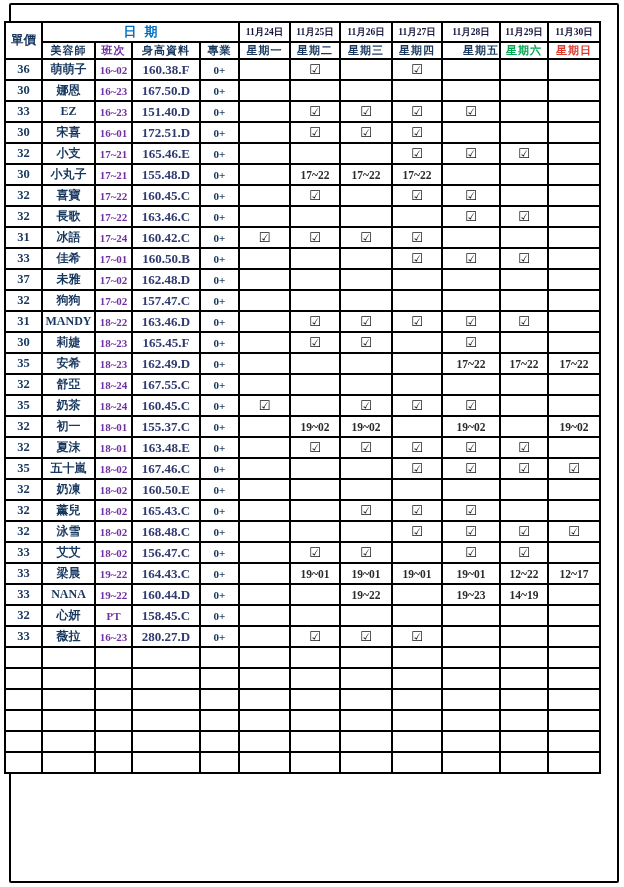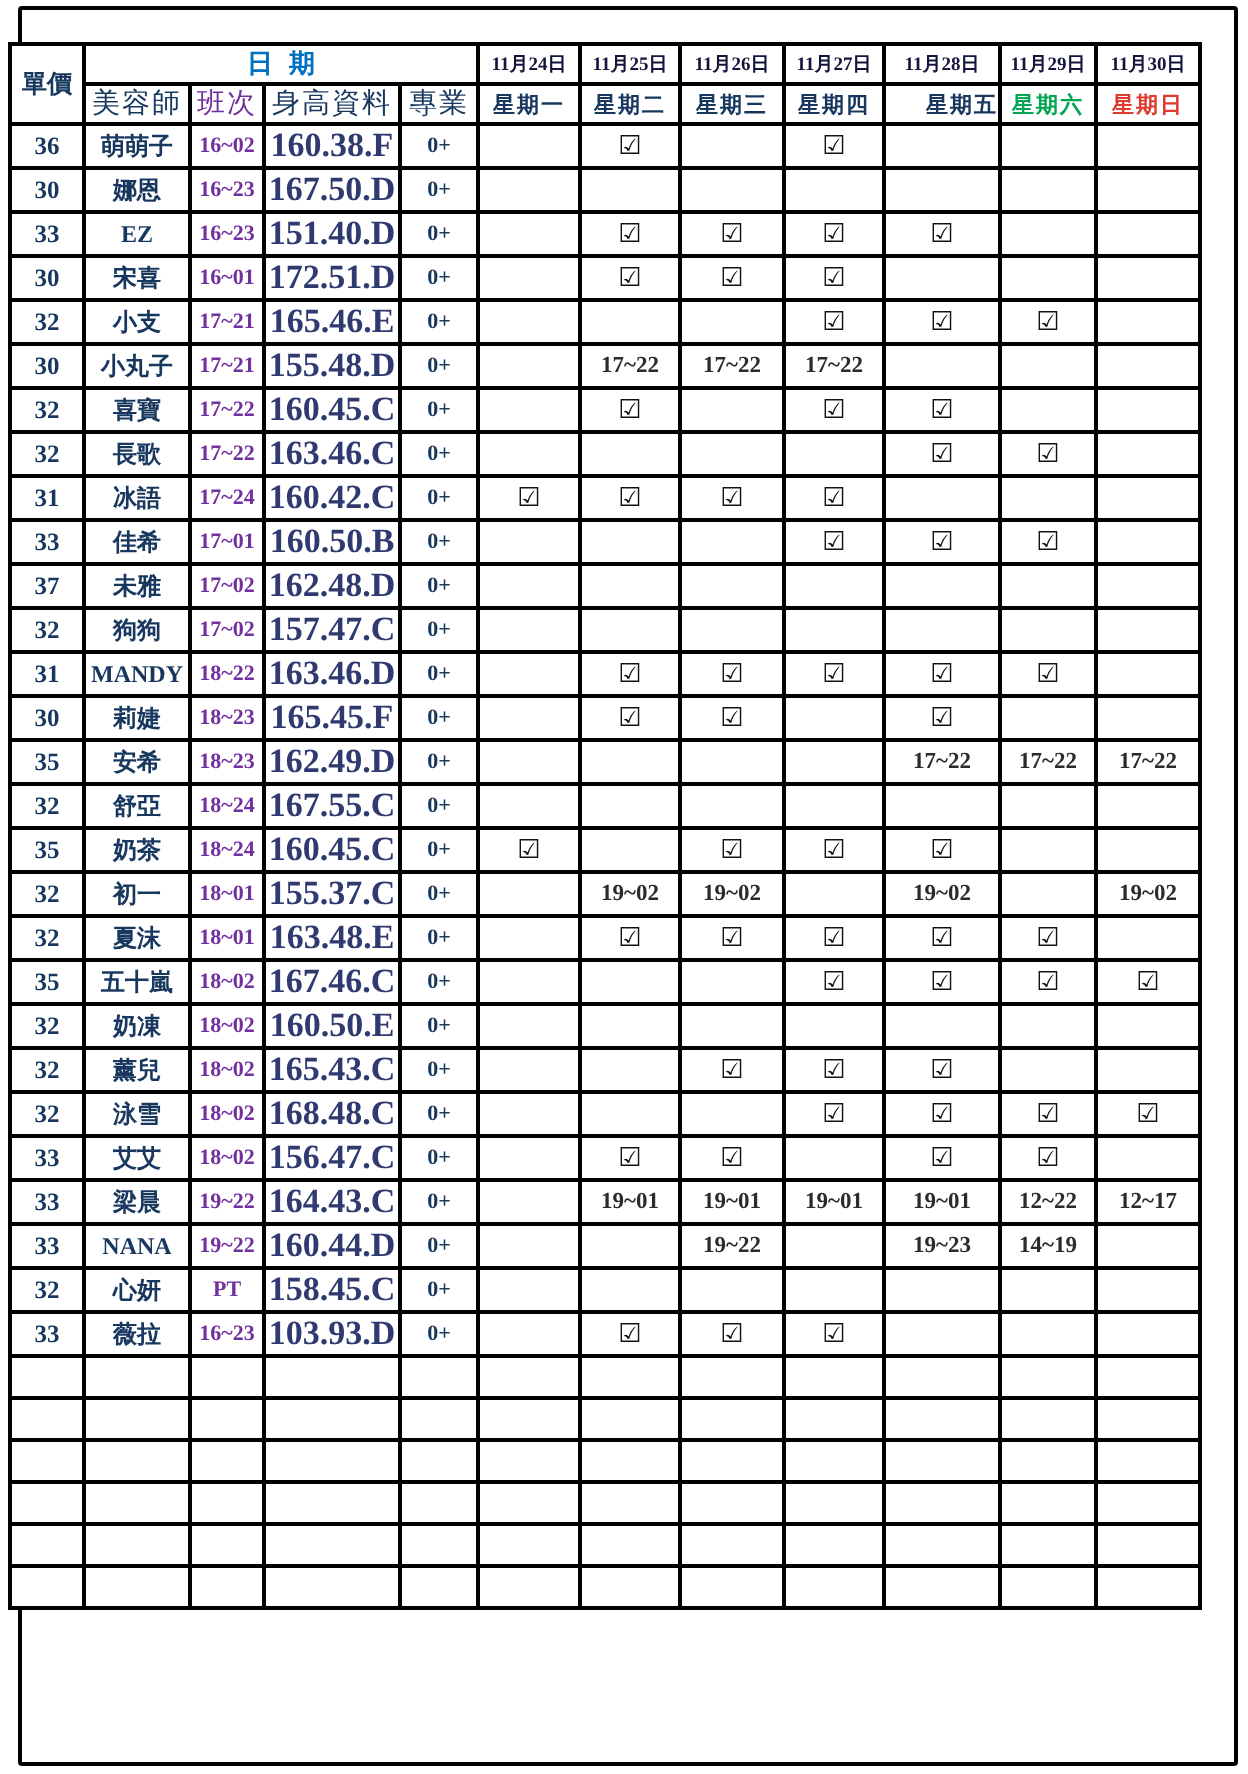--- a/index.html
+++ b/index.html
@@ -7,26 +7,26 @@
   .page-border{position:absolute;left:9px;top:3px;width:606px;height:876px;border:2px solid #000;border-radius:2px;background:#fff;}
   table.sched{position:absolute;left:4px;top:21px;border-collapse:collapse;table-layout:fixed;background:#fff;}
   table.sched th,table.sched td{border:2px solid #000;padding:0;text-align:center;vertical-align:middle;overflow:hidden;white-space:nowrap;}
   tr.h-date{height:18px;}
   tr.h-week{height:16px;}
   tbody tr{height:21px;}
   .lbl-unitprice{font-size:12.5px;font-weight:bold;color:#17375e;}
   .lbl-date{font-size:13px;font-weight:bold;color:#0070c0;letter-spacing:8px;text-indent:8px;}
   .date-cell{font-size:9.5px;font-weight:bold;color:#14143c;}
   .week-cell{font-size:11px;font-weight:bold;letter-spacing:1px;}
-  .lbl-col{font-size:14px;font-weight:normal;color:#17375e;letter-spacing:1px;}
+  .lbl-col{font-size:11px;font-weight:bold;color:#17375e;letter-spacing:1px;}
   .lbl-shift{color:#7030a0;margin-left:12px;}
   td.price{font-size:12.5px;font-weight:bold;color:#17375e;}
   td.name{font-size:12px;font-weight:bold;color:#17375e;margin-left:32px;}
   td.shift{font-size:11px;font-weight:bold;color:#7030a0;}
-  td.profile{font-size:17px;font-weight:bold;color:#2f3a70;}
+  td.profile{font-size:13px;font-weight:bold;color:#2f3a70;}
   td.spec{font-size:11px;font-weight:bold;color:#17375e;}
   td.slot{font-size:11.5px;font-weight:bold;color:#2b2b2b;}
   td.slot .chk{font-family:"DejaVu Sans",sans-serif;font-size:13px;font-weight:normal;color:#111;}
 </style>
 </head>
 <body>
 
 <div class="page-border"></div>
 
 <table class="sched">
@@ -446,21 +446,21 @@
         <td class="slot"></td>
         <td class="slot"></td>
         <td class="slot"></td>
         <td class="slot"></td>
         <td class="slot"></td>
       </tr>
       <tr>
         <td class="price">33</td>
         <td class="name">薇拉</td>
         <td class="shift">16~23</td>
-        <td class="profile">103.93.D</td>
+        <td class="profile">280.27.D</td>
         <td class="spec">0+</td>
         <td class="slot"></td>
         <td class="slot"><span class="chk">☑</span></td>
         <td class="slot"><span class="chk">☑</span></td>
         <td class="slot"><span class="chk">☑</span></td>
         <td class="slot"></td>
         <td class="slot"></td>
         <td class="slot"></td>
       </tr>
       <tr>

